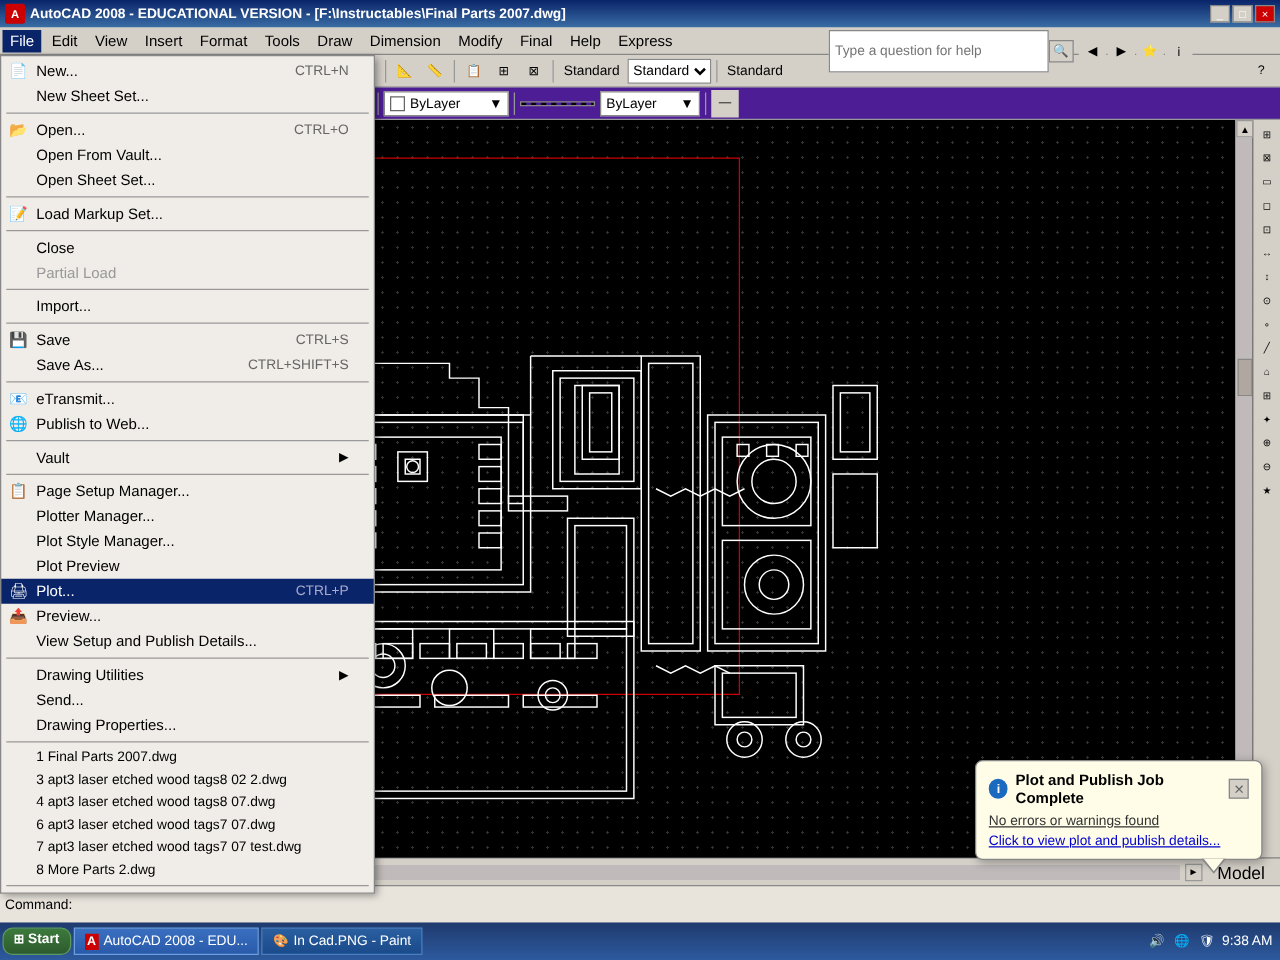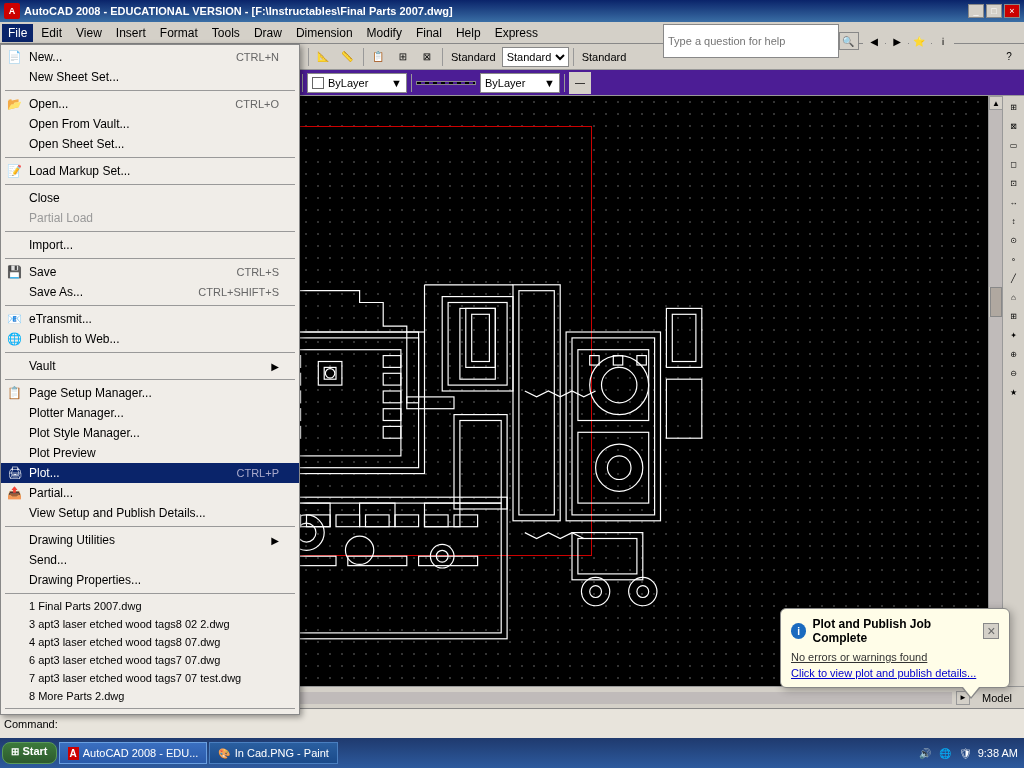--- a/index.html
+++ b/index.html
@@ -641,21 +641,21 @@
     <div class="rt-btn">★</div>
   </div>
 </div>
 
 <div class="bottom-bar" style="height:22px;background:#d4d0c8;border-top:1px solid #999;display:flex;align-items:center;">
   <div style="width:14px;height:14px;background:#d4d0c8;border:1px solid #999;display:flex;align-items:center;justify-content:center;font-size:8px;cursor:pointer;">◄</div>
   <div style="flex:1;height:12px;background:#c0bbba;position:relative;">
     <div style="width:40px;height:12px;background:#b0a8a0;border:1px solid #888;cursor:pointer;position:absolute;left:20px;"></div>
   </div>
   <div style="width:14px;height:14px;background:#d4d0c8;border:1px solid #999;display:flex;align-items:center;justify-content:center;font-size:8px;cursor:pointer;">►</div>
-  <div style="font-size:11px;padding:0 8px;color:#000;">Model</div>
+  <div style="font-size:14px;padding:0 8px;color:#000;">Model</div>
 </div>
 
 <div class="command-bar" style="height:30px;background:#e8e4dc;border-top:1px solid #888;display:flex;align-items:center;padding:0 4px;">
   <span style="font-size:11px;color:#000;">Command: </span>
   <input type="text" style="flex: 1 1 0%; border: none; background: transparent; font-size: 11px; outline: none;" value="">
 </div>
 
 <div class="taskbar">
   <div class="start-btn">
     <span style="font-size:10px;">⊞</span> <span>Start</span>
@@ -752,21 +752,21 @@
     <div class="menu-entry">
       <span>Plot Preview</span>
     </div>
     <div class="menu-entry highlighted">
       <span class="icon-col">🖨</span>
       <span>Plot...</span>
       <span class="shortcut">CTRL+P</span>
     </div>
     <div class="menu-entry">
       <span class="icon-col">📤</span>
-      <span>Partial...</span>
+      <span>Preview...</span>
     </div>
     <div class="menu-entry">
       <span>View Setup and Publish Details...</span>
     </div>
     <div class="menu-sep"></div>
     <div class="menu-entry">
       <span>Drawing Utilities</span>
       <span class="arrow">▶</span>
     </div>
     <div class="menu-entry">

